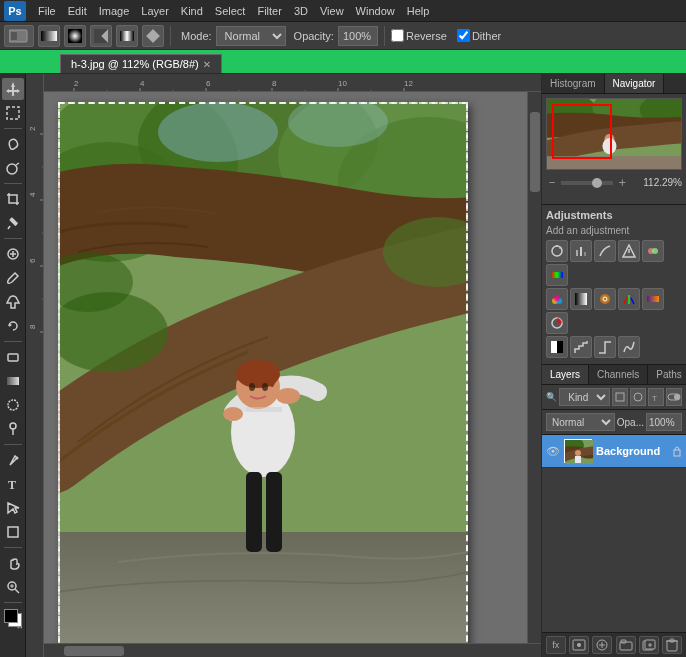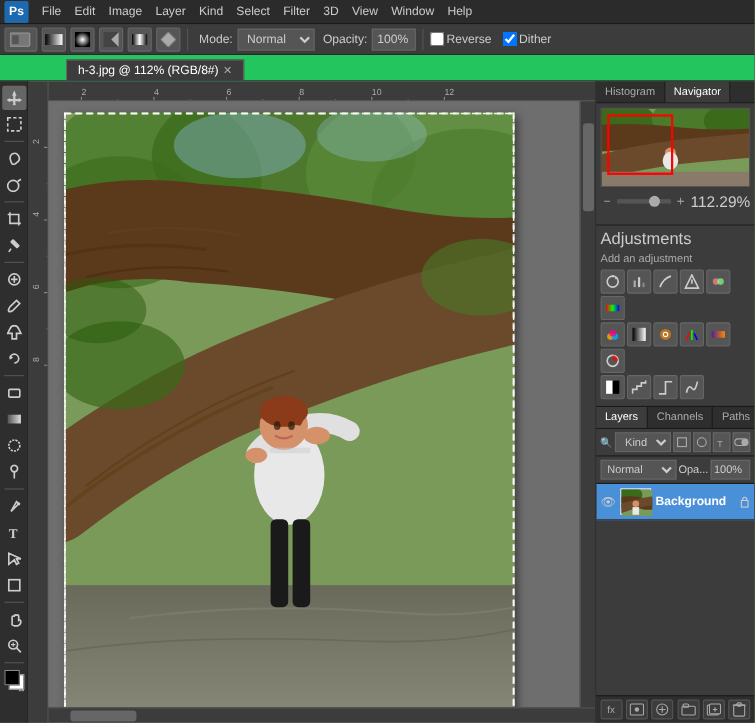--- a/index.html
+++ b/index.html
@@ -270,33 +270,34 @@
       flex: 1; height: 4px; background: #555;
       position: relative;
     }
     .nav-zoom-thumb {
       position: absolute;
       left: 60%; top: -3px;
       width: 10px; height: 10px;
       background: #aaa; border-radius: 50%;
     }
     .nav-zoom-pct {
-      font-size: 14px; color: #ccc;
+      font-size: 10px; color: #ccc; margin-left: 12px;
     }
 
     
     .adj-panel {
       border-top: 1px solid #1a1a1a;
       background: #3c3c3c;
       padding: 4px;
     }
     .adj-title {
-      font-size: 15px;
+      font-size: 11px;
       color: #ccc;
       margin-bottom: 4px;
+      font-weight: bold;
     }
     .adj-icons-row {
       display: flex; flex-wrap: wrap; gap: 2px;
       margin-bottom: 2px;
     }
     .adj-icon {
       width: 22px; height: 22px;
       background: #555;
       border: 1px solid #666;
       display: flex; align-items: center; justify-content: center;

